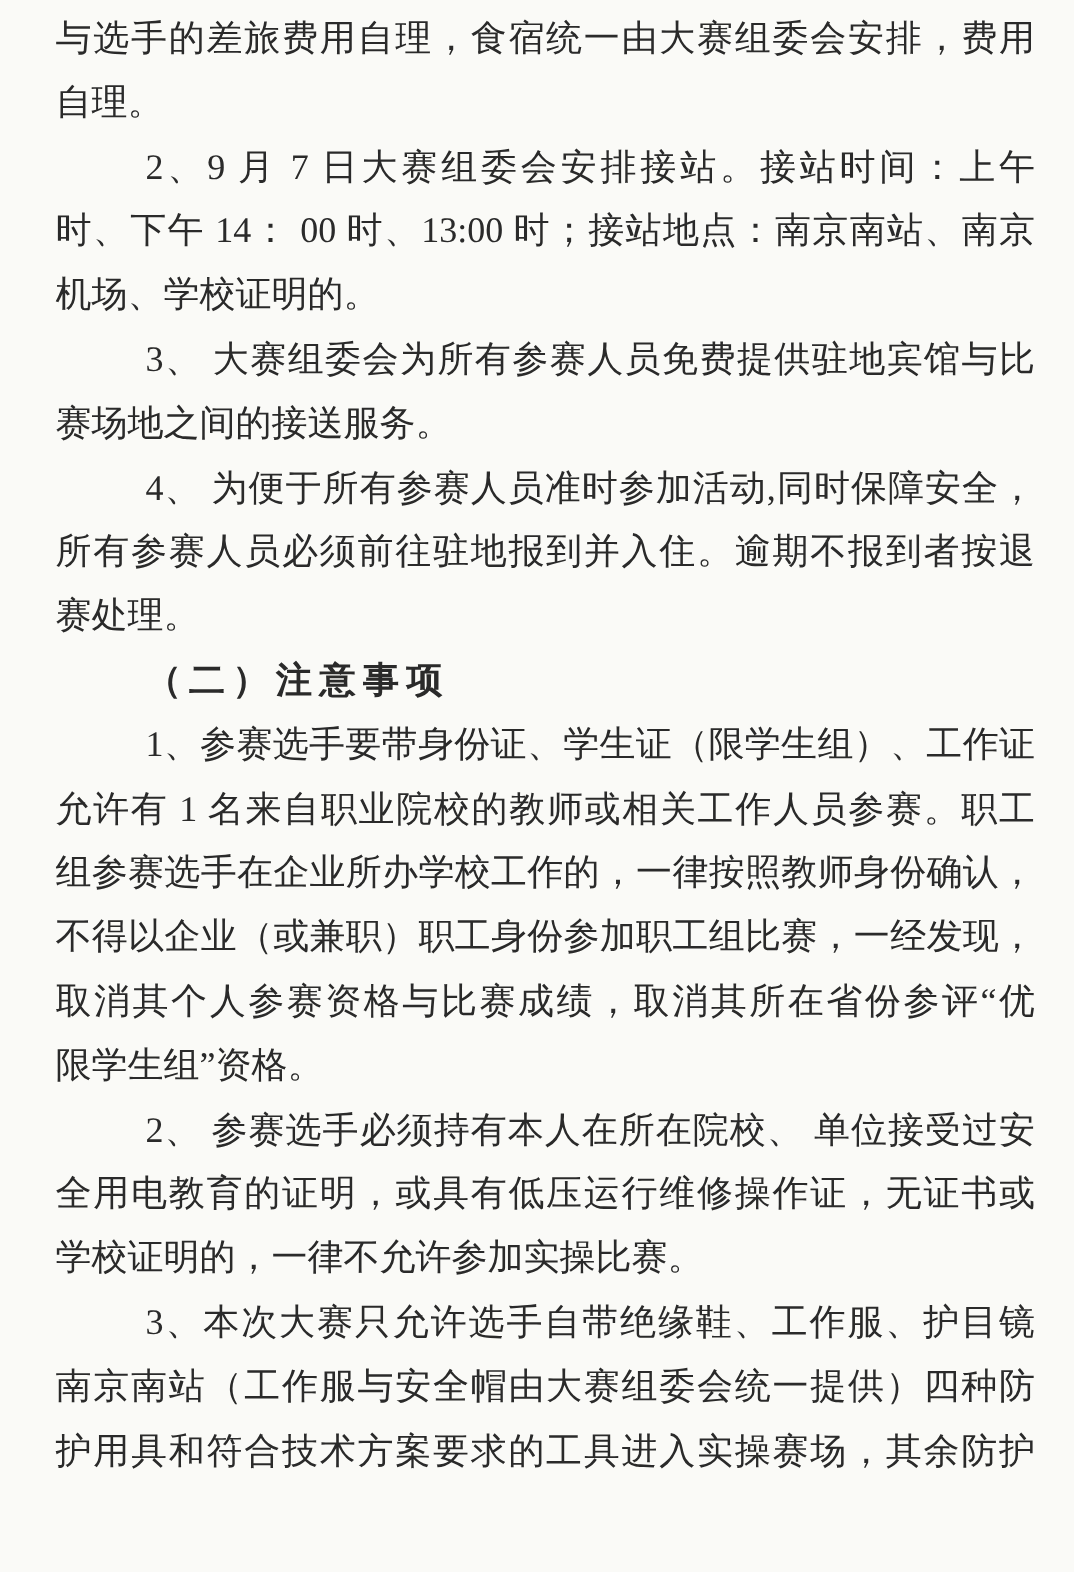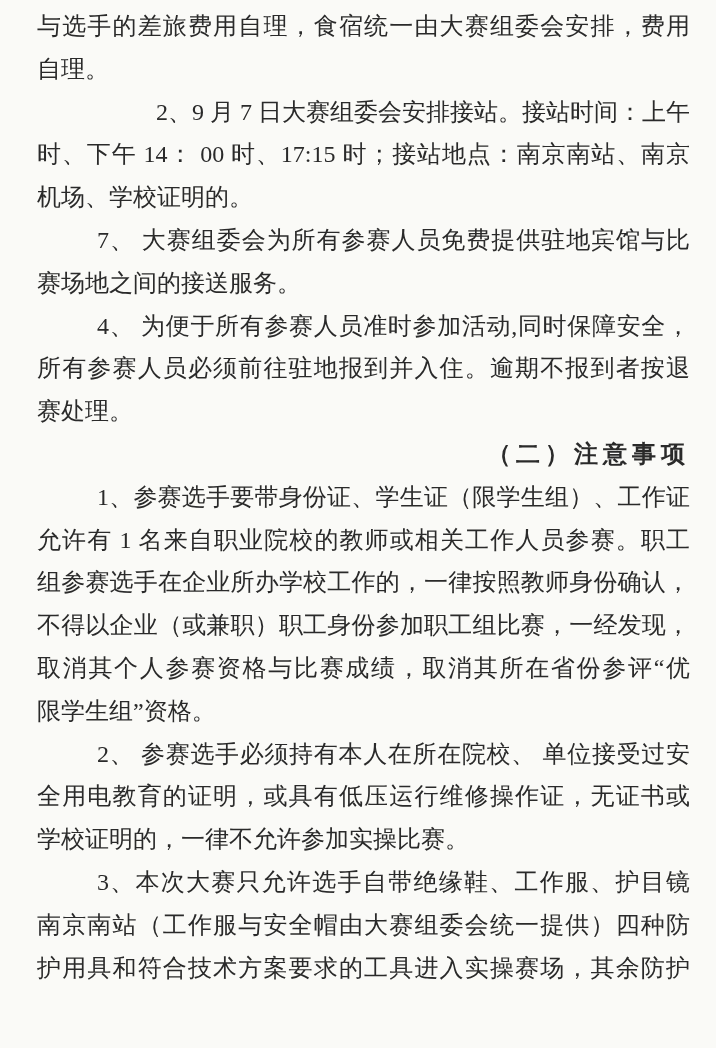--- a/index.html
+++ b/index.html
@@ -21,37 +21,36 @@
     overflow: hidden;
     white-space: normal;
     text-align: left;
   }
   .line.full {
     text-align: justify;
     text-align-last: justify;
   }
   .line.indent {
     text-indent: 60px;
-    text-align: right;
   }
   .line.heading {
     font-weight: 600;
     letter-spacing: 5px;
   }
 </style>
 </head>
 <body>
 
 <div class="page">
   <div class="line full">与选手的差旅费用自理，食宿统一由大赛组委会安排，费用</div>
   <div class="line">自理。</div>
   <div class="line full indent">2、9 月 7 日大赛组委会安排接站。接站时间：上午 11:00</div>
-  <div class="line full">时、下午 14： 00 时、17:15 时；接站地点：南京南站、南京</div>
+  <div class="line full">时、下午 14： 00 时、13:00 时；接站地点：南京南站、南京</div>
   <div class="line">机场、学校证明的。</div>
-  <div class="line full indent">7、 大赛组委会为所有参赛人员免费提供驻地宾馆与比</div>
+  <div class="line full indent">3、 大赛组委会为所有参赛人员免费提供驻地宾馆与比</div>
   <div class="line">赛场地之间的接送服务。</div>
   <div class="line full indent">4、 为便于所有参赛人员准时参加活动,同时保障安全，</div>
   <div class="line full">所有参赛人员必须前往驻地报到并入住。逾期不报到者按退</div>
   <div class="line">赛处理。</div>
   <div class="line indent heading">（二）注意事项</div>
   <div class="line full indent">1、参赛选手要带身份证、学生证（限学生组）、工作证</div>
   <div class="line full">允许有 1 名来自职业院校的教师或相关工作人员参赛。职工</div>
   <div class="line full">组参赛选手在企业所办学校工作的，一律按照教师身份确认，</div>
   <div class="line full">不得以企业（或兼职）职工身份参加职工组比赛，一经发现，</div>
   <div class="line full">取消其个人参赛资格与比赛成绩，取消其所在省份参评“优</div>

